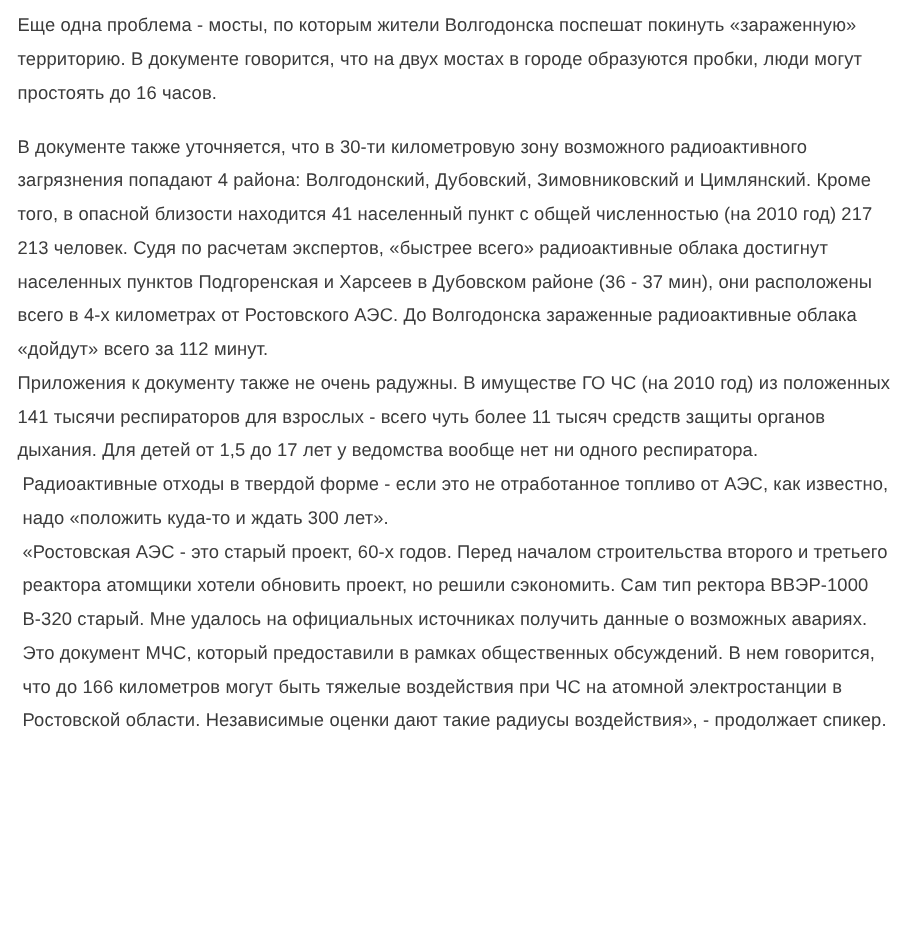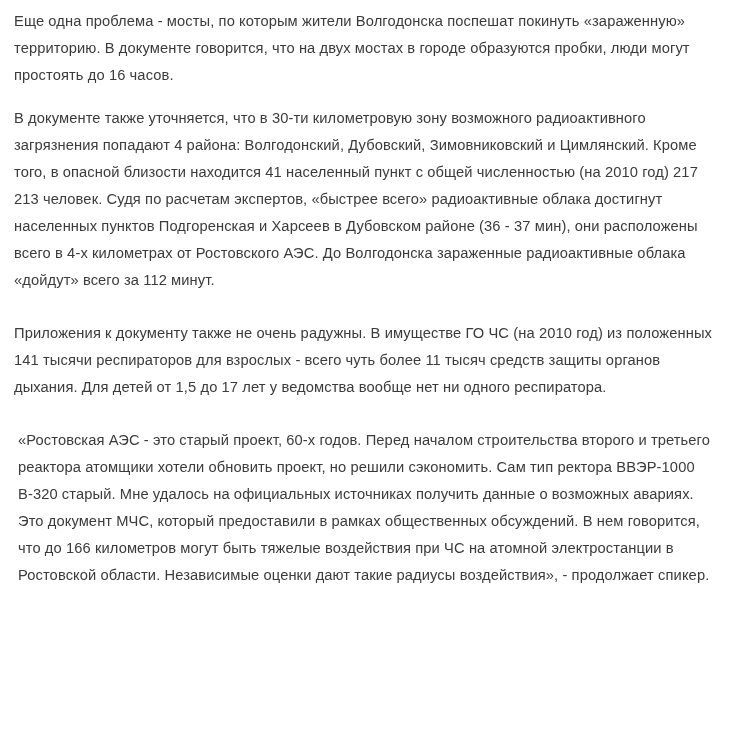--- a/index.html
+++ b/index.html
@@ -26,32 +26,32 @@
     font-size: 14.7px;
     line-height: 27px;
     color: #3b3b3b;
     text-align: left;
     letter-spacing: 0.1px;
   }
   .article p.gap-medium {
     margin-top: 16px;
   }
   .article p.gap-large {
-    margin-top: 26px;
   }
   .article p.tight {
     margin-top: 0px;
   }
   .indent {
     padding-left: 4px;
   }
 </style>
 </head>
 <body>
 
 <div class="page">
   <div class="article">
     <p>Еще одна проблема - мосты, по которым жители Волгодонска поспешат покинуть «зараженную» территорию. В документе говорится, что на двух мостах в городе образуются пробки, люди могут простоять до 16 часов.</p>
     <p class="gap-medium">В документе также уточняется, что в 30-ти километровую зону возможного радиоактивного загрязнения попадают 4 района: Волгодонский, Дубовский, Зимовниковский и Цимлянский. Кроме того, в опасной близости находится 41 населенный пункт с общей численностью (на 2010 год) 217 213 человек. Судя по расчетам экспертов, «быстрее всего» радиоактивные облака достигнут населенных пунктов Подгоренская и Харсеев в Дубовском районе (36 - 37 мин), они расположены всего в 4-х километрах от Ростовского АЭС. До Волгодонска зараженные радиоактивные облака «дойдут» всего за 112 минут.</p>
     <p class="gap-large">Приложения к документу также не очень радужны. В имуществе ГО ЧС (на 2010 год) из положенных 141 тысячи респираторов для взрослых - всего чуть более 11 тысяч средств защиты органов дыхания. Для детей от 1,5 до 17 лет у ведомства вообще нет ни одного респиратора.</p>
+    <p class="tight indent">Радиоактивные отходы в твердой форме - если это не отработанное топливо от АЭС, как известно, надо «положить куда-то и ждать 300 лет».</p>
     <p class="gap-large indent">«Ростовская АЭС - это старый проект, 60-х годов. Перед началом строительства второго и третьего реактора атомщики хотели обновить проект, но решили сэкономить. Сам тип ректора ВВЭР-1000 В-320 старый. Мне удалось на официальных источниках получить данные о возможных авариях. Это документ МЧС, который предоставили в рамках общественных обсуждений. В нем говорится, что до 166 километров могут быть тяжелые воздействия при ЧС на атомной электростанции в Ростовской области. Независимые оценки дают такие радиусы воздействия», - продолжает спикер.</p>
   </div>
 </div>
 
 </body></html>

